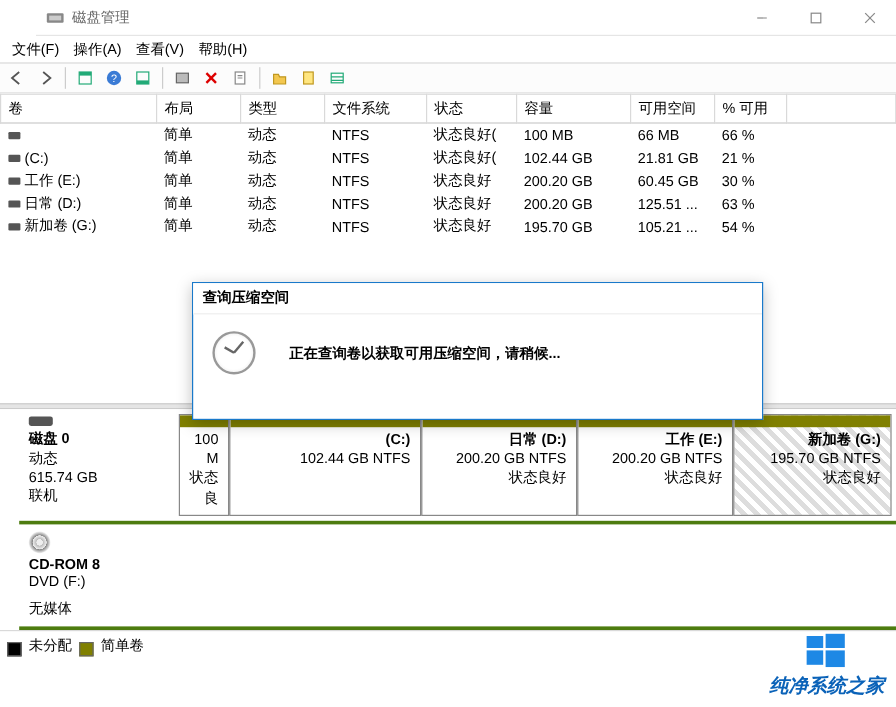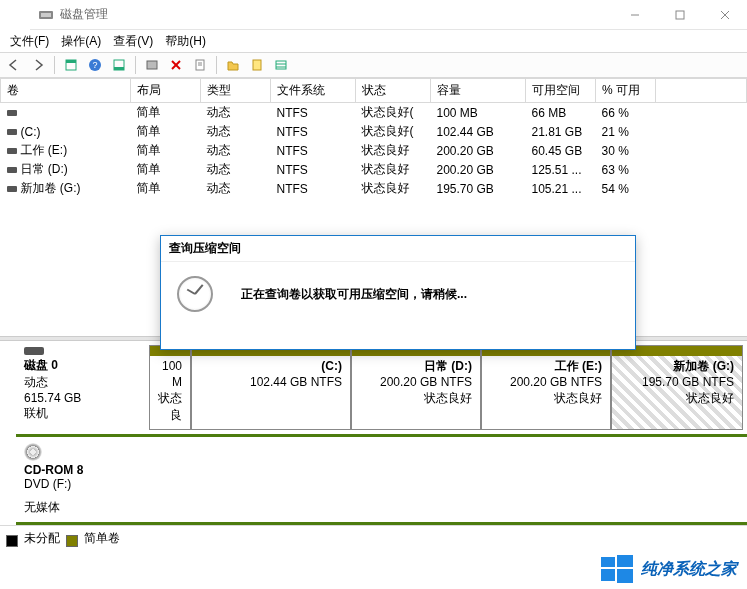--- a/index.html
+++ b/index.html
@@ -46,21 +46,21 @@
   .part .pname { font-weight:bold;}
   .part.hatch { background: repeating-linear-gradient(45deg,#fff,#fff 4px,#ddd 4px,#ddd 8px);}
   .diskrow.cd .parts{ padding:4px 4px 30px 4px; display:block;}
 
   
   .legend { height:22px; display:flex; align-items:flex-end; padding-left:6px; gap:6px; border-top:1px solid #d9d9d9; font-size:12px;}
   .swatch { width:12px; height:12px; display:inline-block; border:1px solid #666;}
   .swatch.black{ background:#000;} .swatch.olive{ background:#808000;}
 
   
-  .watermark { position:absolute; right:10px; bottom:6px; display:flex; align-items:center; gap:6px; color:#0a62b8; font-weight:bold; font-size:16px; font-style:italic;}
+  .watermark { position:absolute; right:10px; bottom:6px; display:flex; align-items:center; gap:6px; color:#0a62b8; font-weight:bold; font-size:16px; font-style:italic;flex-direction:column;}
   .wm-icon svg { display:block;}
 
   
   .dialog { position:absolute; left:160px; top:235px; width:476px; height:115px; background:#fff; border:1px solid #1979ca; box-shadow:0 3px 12px rgba(0,0,0,0.25);font-weight:bold;}
   .dialog .dtb { height:26px; background:#fff; border-bottom:1px solid #eee; display:flex; align-items:center; padding:0 8px;}
   .dialog .dbody { display:flex; align-items:center; padding:14px 16px; gap:28px;}
   .clock { width:36px; height:36px; border:2px solid #999; border-radius:50%; position:relative; background:radial-gradient(circle,#fff 60%, #ddd 100%);}
   .clock::before{content:'';position:absolute;left:50%;top:50%;width:2px;height:12px;background:#666;transform-origin:bottom;transform:translate(-50%,-100%) rotate(40deg);}
   .clock::after{content:'';position:absolute;left:50%;top:50%;width:2px;height:9px;background:#666;transform-origin:bottom;transform:translate(-50%,-100%) rotate(-60deg);}
 

